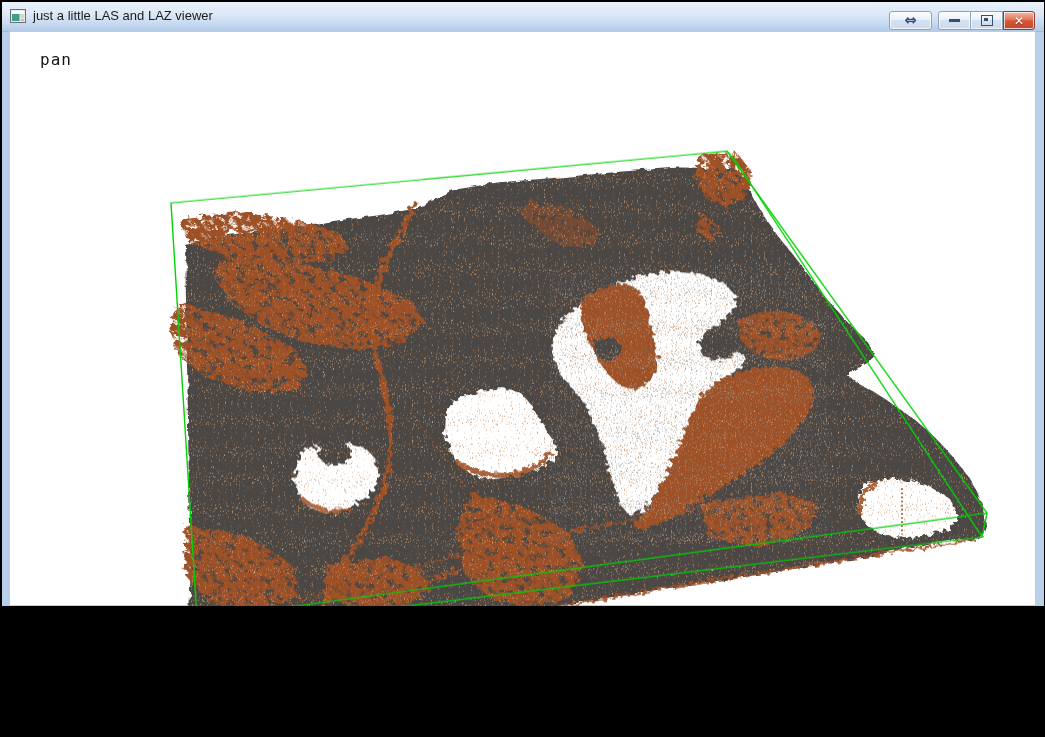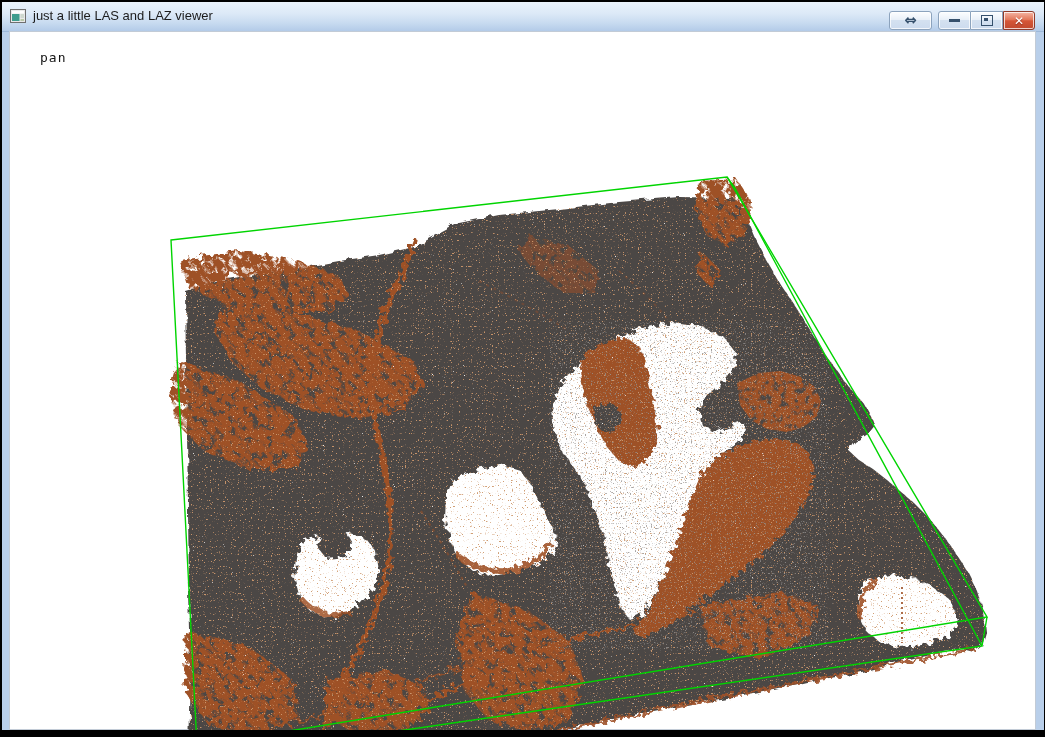--- a/index.html
+++ b/index.html
@@ -1,18 +1,18 @@
 <!DOCTYPE html>
 <html><head>
 <meta charset="utf-8">
 <style>
   html,body{margin:0;padding:0;background:#000;}
   .screen{position:relative;width:1045px;height:737px;background:#000;overflow:hidden;
           font-family:"Liberation Sans","DejaVu Sans",sans-serif;}
-  .window{position:absolute;left:2px;top:2px;width:1042px;height:728px;background:#b9cfea;text-decoration:underline;}
+  .window{position:absolute;left:2px;top:2px;width:1042px;height:604px;background:#b9cfea;text-decoration:underline;}
   
   .titlebar{position:absolute;left:0;top:0;width:100%;height:29px;
             background:linear-gradient(180deg,#eaf2fb 0%,#dcE9f7 40%,#c8dbf0 72%,#b3cbe8 100%);
             border-bottom:1px solid #9db8d9;display:flex;align-items:center;}
   .app-icon{position:absolute;left:8px;top:6px;width:17px;height:16px;}
   .title-text{position:absolute;left:31px;top:6px;font-size:13px;color:#1c1c1c;white-space:nowrap;}
   .controls{position:absolute;right:9px;top:9px;display:flex;}
   .wbtn{height:19px;border:1px solid #8ca3bd;border-radius:3px;
         background:linear-gradient(180deg,#fdfeff,#e9f0f8 45%,#d4e1f0 50%,#ccdbee);
         box-shadow:inset 0 0 0 1px rgba(255,255,255,.75);
@@ -25,21 +25,21 @@
              background:linear-gradient(180deg,#f5b6a5,#e2775a 45%,#d55637 52%,#c0492e);
              color:#fff;font-size:12px;font-weight:bold;
              text-shadow:0 1px 1px rgba(90,10,0,.6);font-family:"DejaVu Sans",sans-serif;}
   .glyph-min{width:11px;height:3px;background:#35506c;}
   .glyph-max{width:10px;height:9px;border:1px solid #35506c;position:relative;}
   .glyph-max::after{content:"";position:absolute;left:2px;top:2px;width:4px;height:3px;background:#35506c;}
   
   .client{position:absolute;left:7px;right:8px;top:29px;bottom:0;background:#fff;
           box-shadow:inset 0 0 0 1px rgba(120,140,165,.45);overflow:hidden;}
   .mode-label{position:absolute;left:31px;top:19px;font-family:"DejaVu Sans Mono","Liberation Mono",monospace;
-              font-size:13px;letter-spacing:1px;color:#141414;}
+              font-size:16px;letter-spacing:1px;color:#141414;}
   .cloud-svg{position:absolute;left:0;top:0;width:100%;height:100%;}
 </style>
 </head>
 <body>
 
 <div class="screen">
   <div class="window">
 
     <div class="titlebar">
       <svg class="app-icon" viewBox="0 0 17 16">

